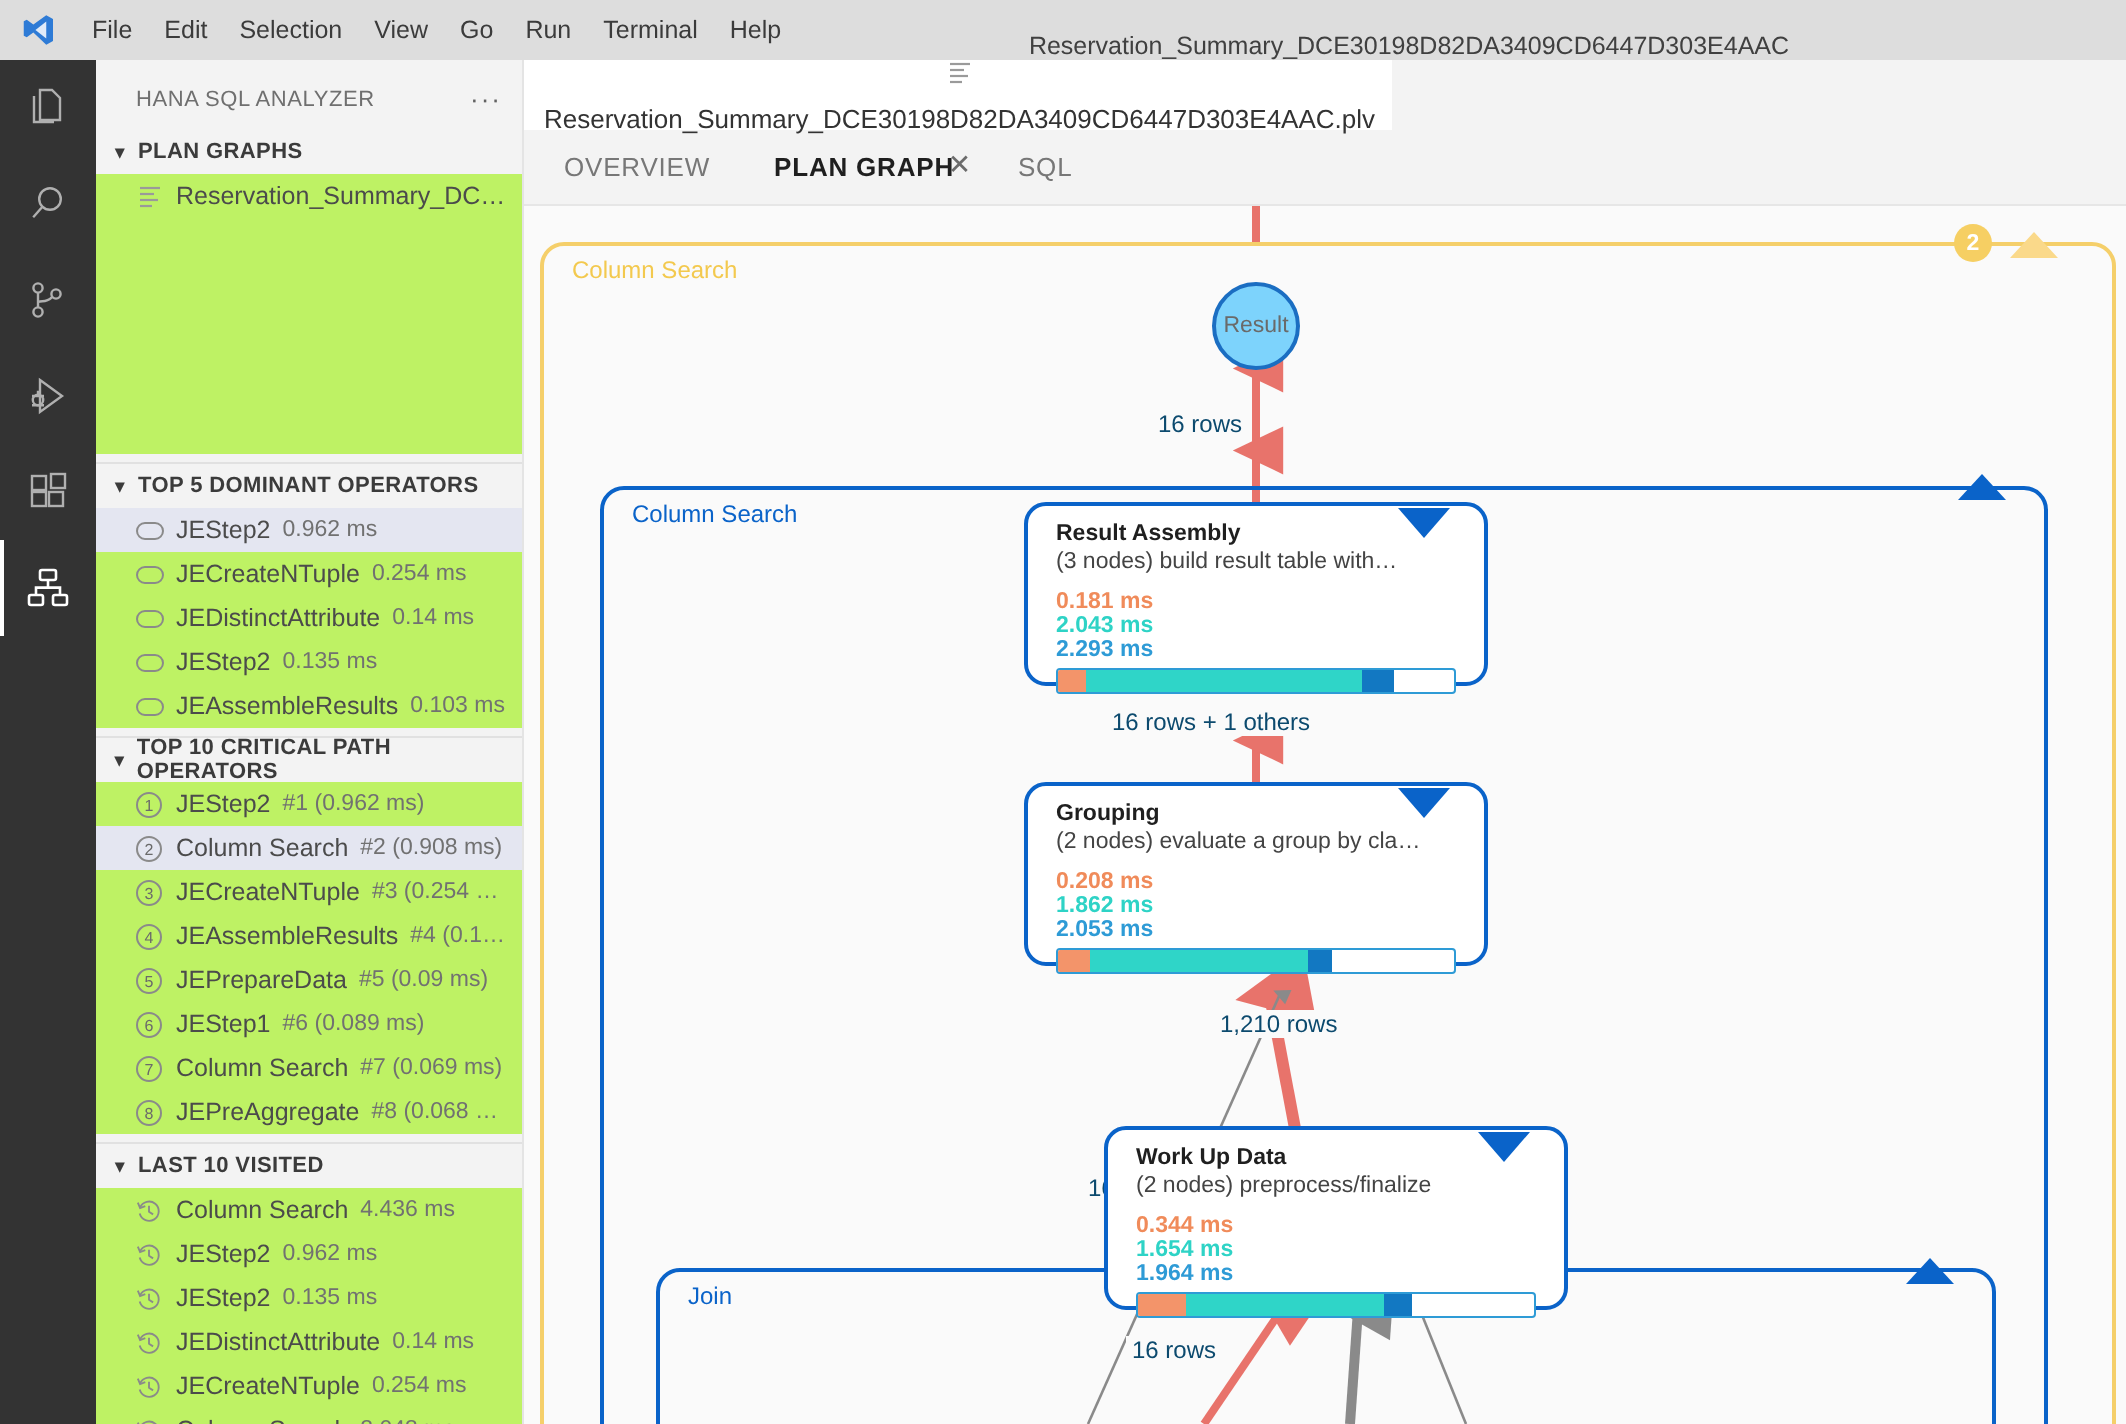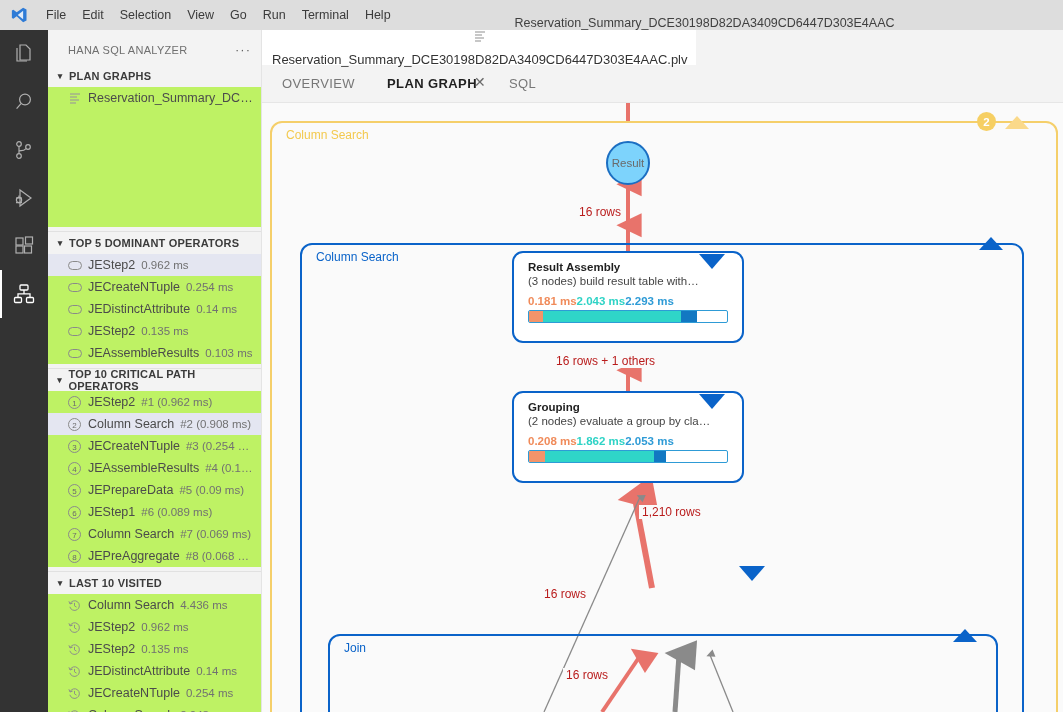--- a/index.html
+++ b/index.html
@@ -146,22 +146,22 @@
   .node {
     position: absolute;
     border: 2.5px solid #0a63c9;
     border-radius: 11px;
     background: #ffffff;
     z-index: 5;
   }
   .node-title { font-size: 11.5px; color: #1f1f1f; font-weight: bold; padding: 8px 0 0 14px; }
   .node-sub { font-size: 11.5px; color: #444444; padding: 2px 0 0 14px; }
   .node-times {
-    display: flex; 
-    padding: 8px 14px 0 14px; font-size: 11.5px; font-weight: bold;
+    display: flex; justify-content: space-between;
+    padding: 8px 14px 0 14px; font-size: 11.5px; font-weight: bold; flex-direction: column;
   }
   .t-a { color: #f08b5a; }
   .t-b { color: #2ed3c6; }
   .t-c { color: #2e9bd6; }
   .bar-wrap {
     margin: 3px 14px 0 14px; height: 13px;
     border: 1.5px solid #2e9bd6; border-radius: 2px;
     background: #ffffff; display: flex; overflow: hidden;
   }
   .seg-a { background: #f3946a; }
@@ -170,21 +170,21 @@
 
   .result-node {
     position: absolute;
     width: 44px; height: 44px; border-radius: 50%;
     border: 2.5px solid #1b6ec2; background: #7dd3fc;
     display: flex; align-items: center; justify-content: center;
     font-size: 11.5px; color: #6a6a6a; z-index: 5;
   }
 
   .edge-label {
-    position: absolute; font-size: 12px; color: #b91c1c;
+    position: absolute; font-size: 12px; color: #0c4a6e;
     background: #fafafa; padding: 0 3px; white-space: nowrap; z-index: 4;
   }
 
   .tri { position: absolute; z-index: 6; }
 </style>
 </head>
 <body>
 
 <div class="titlebar">
   <div class="vscode-logo">
@@ -615,24 +615,38 @@
       <div class="bar-wrap">
         <div class="seg-a" style="width:8%"></div>
         <div class="seg-b" style="width:55%"></div>
         <div class="seg-c" style="width:6%"></div>
       </div>
     </div>
     <svg class="tri" style="left:436px; top:290px;" width="28" height="17">
       <path d="M1 1 L27 1 L14 16 Z" fill="#0a63c9"></path>
     </svg>
 
+    <div class="node" style="left:290px; top:460px; width:232px; height:92px;">
+      <div class="node-title">Work Up Data</div>
+      <div class="node-sub">(2 nodes) preprocess/finalize</div>
+      <div class="node-times">
+        <span class="t-a">0.344 ms</span>
+        <span class="t-b">1.654 ms</span>
+        <span class="t-c">1.964 ms</span>
+      </div>
+      <div class="bar-wrap">
+        <div class="seg-a" style="width:12%"></div>
+        <div class="seg-b" style="width:50%"></div>
+        <div class="seg-c" style="width:7%"></div>
+      </div>
+    </div>
     <svg class="tri" style="left:476px; top:462px;" width="28" height="17">
       <path d="M1 1 L27 1 L14 16 Z" fill="#0a63c9"></path>
     </svg>
 
     <div class="edge-label" style="left:314px; top:102px;">16 rows</div>
     <div class="edge-label" style="left:291px; top:251px;">16 rows + 1 others</div>
-    <div class="edge-label" style="left:345px; top:402px;margin-left:32px;">1,210 rows</div>
+    <div class="edge-label" style="left:345px; top:402px;">1,210 rows</div>
     <div class="edge-label" style="left:279px; top:484px; background:transparent;">16 rows</div>
     <div class="edge-label" style="left:301px; top:565px;">16 rows</div>
 
   </div>
 </div>
 
 </body></html>

